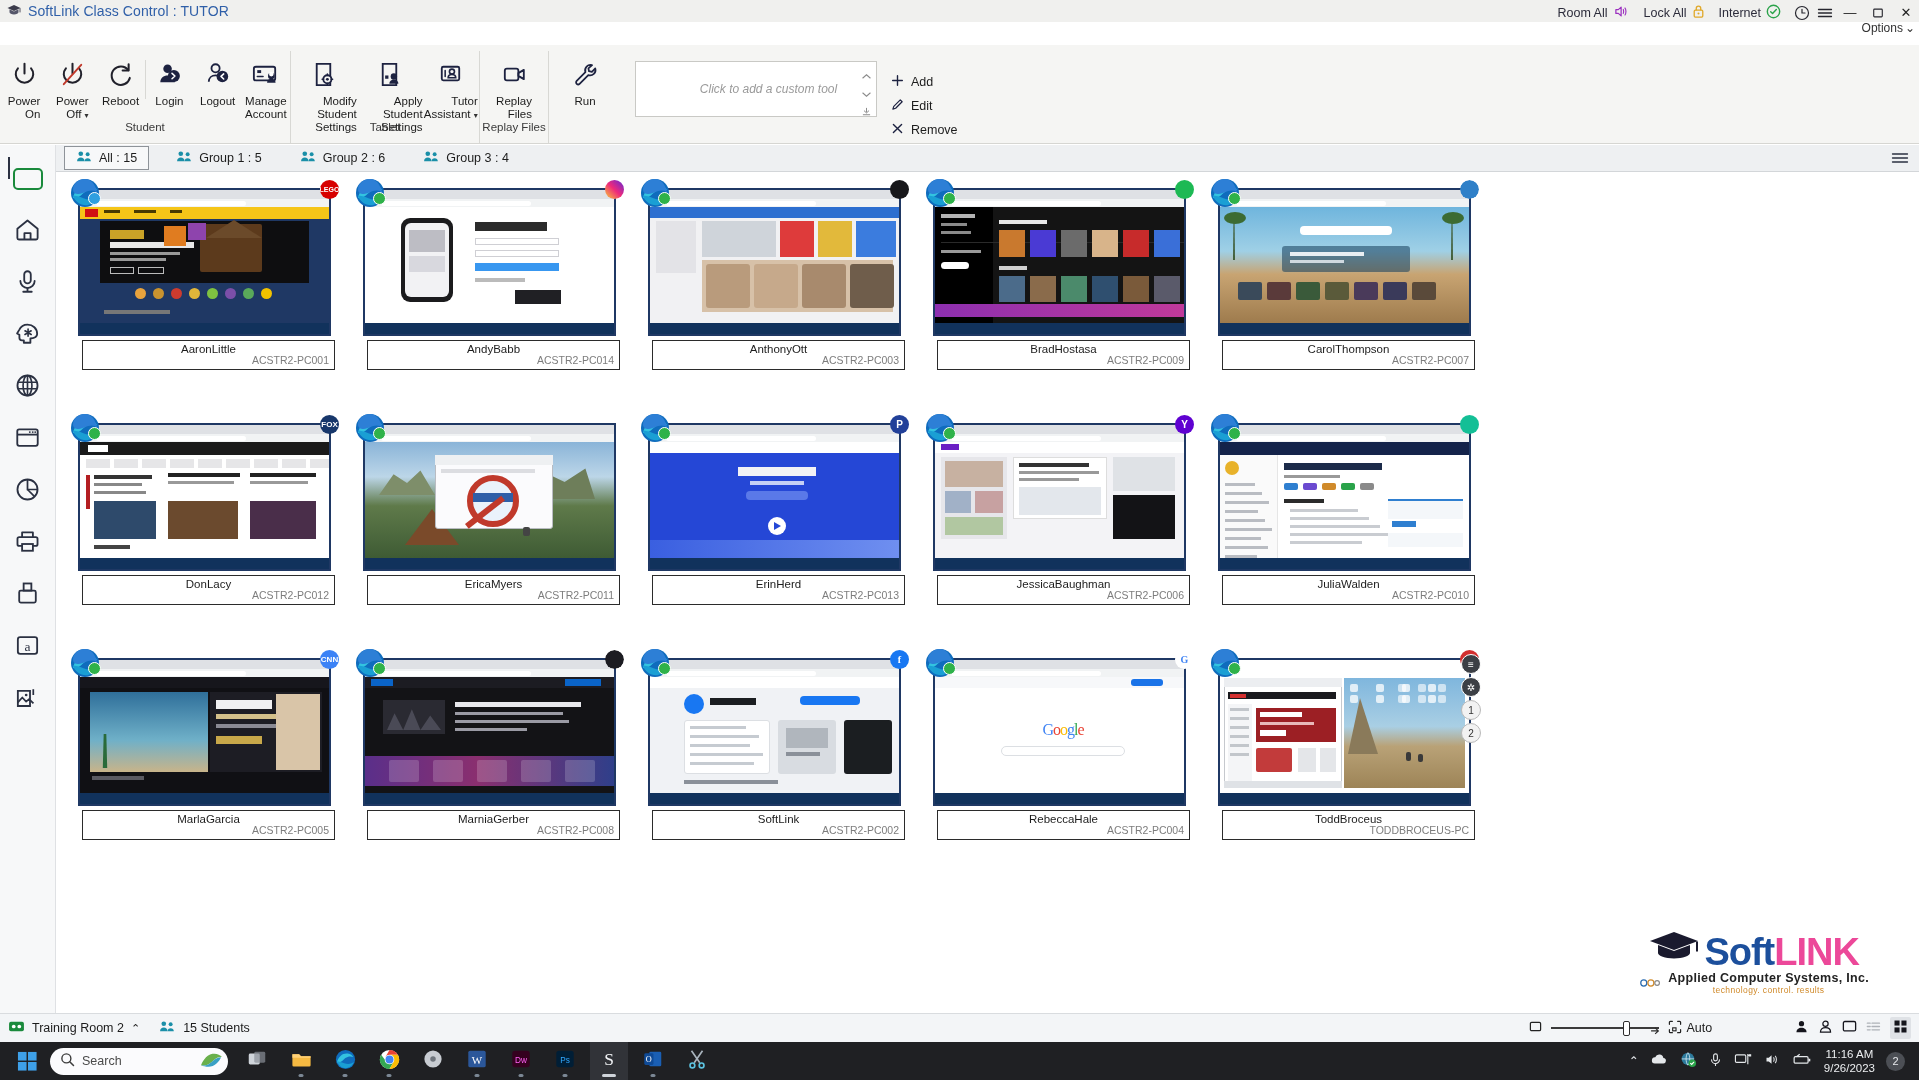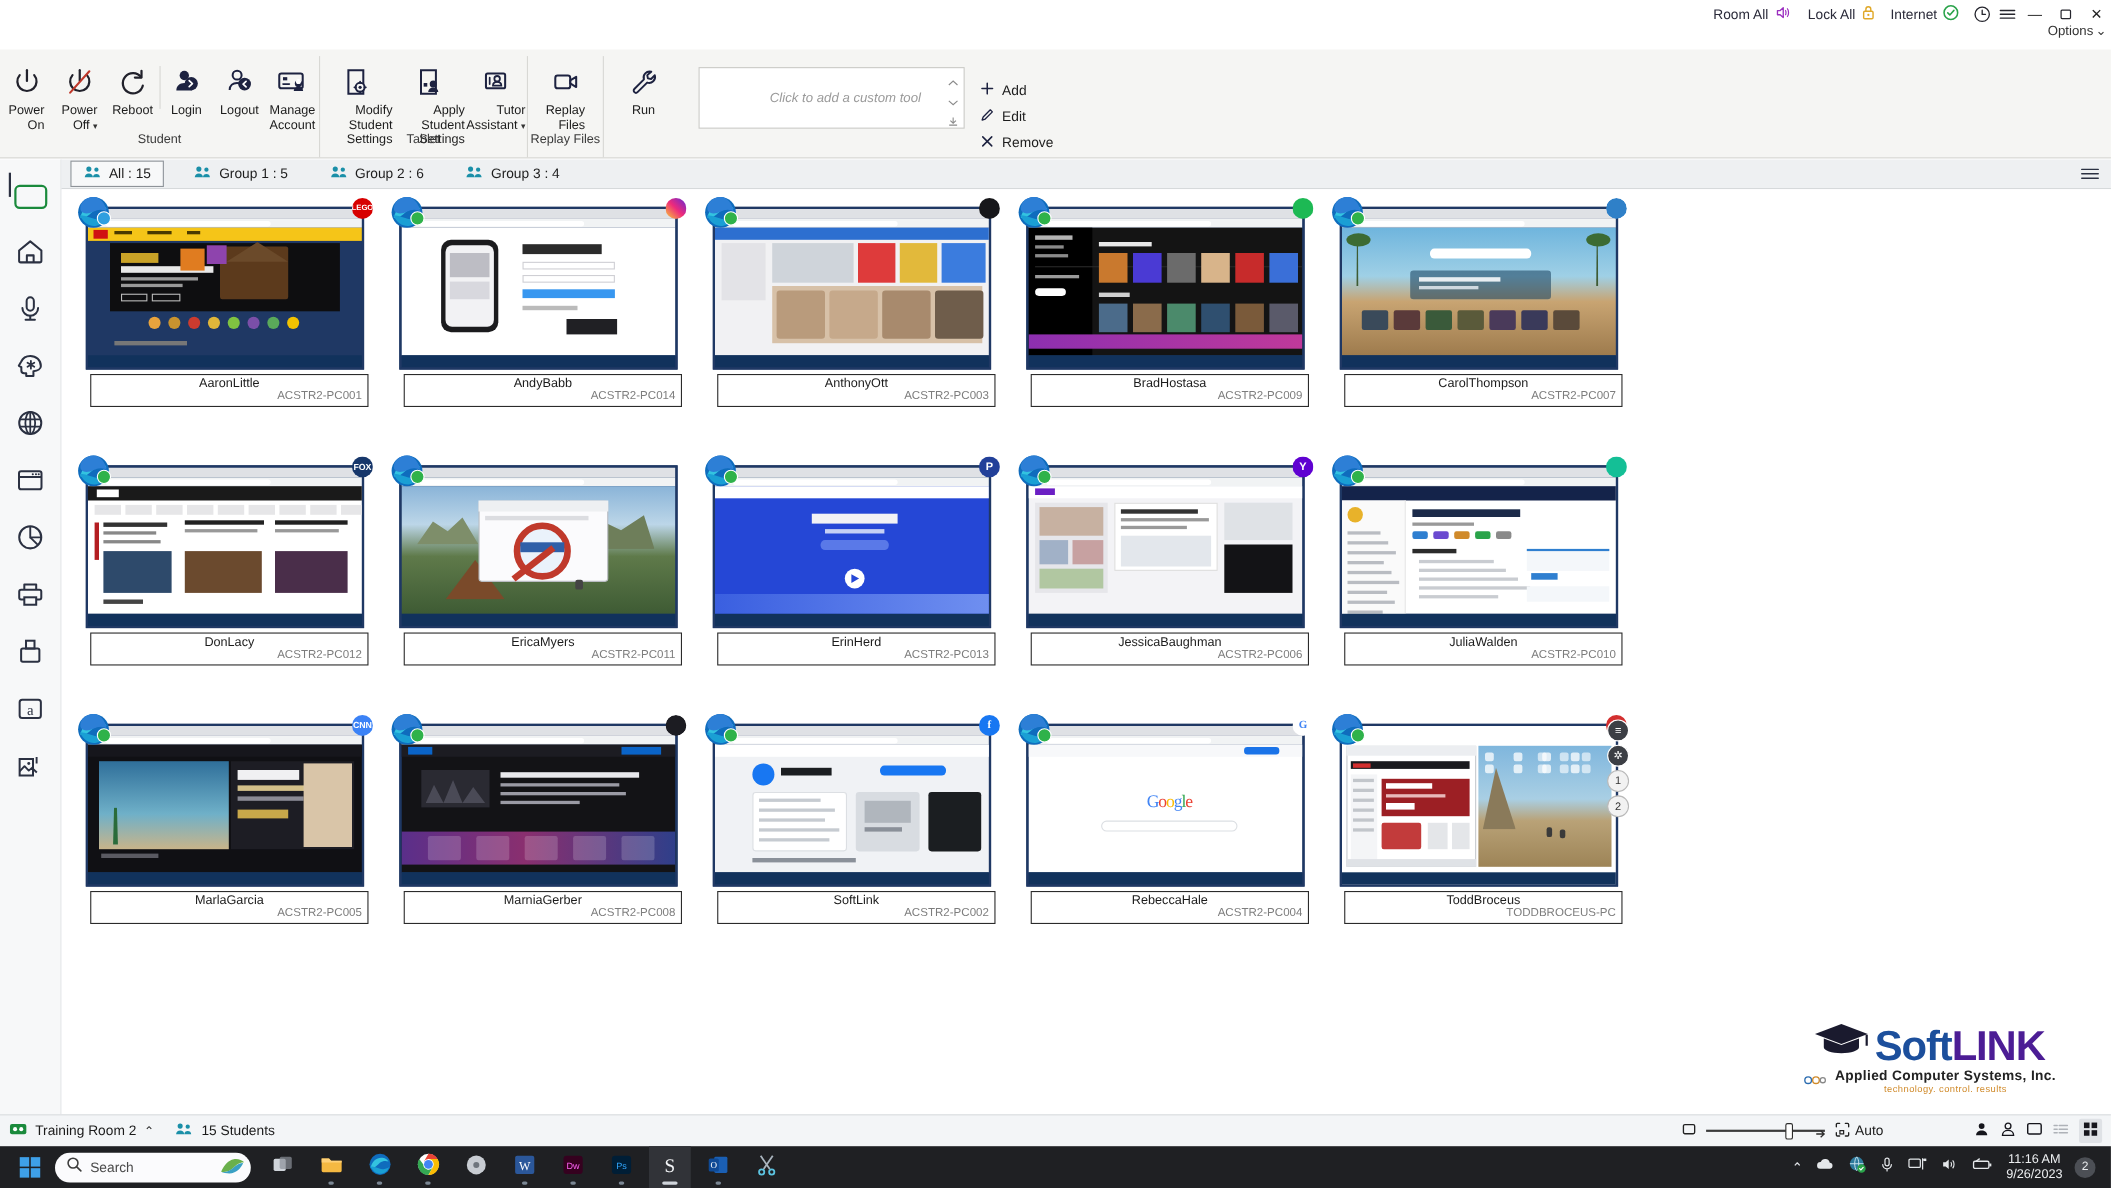--- a/index.html
+++ b/index.html
@@ -146,21 +146,21 @@
   .sb-circ {
     width: 20px; height: 20px; border-radius: 50%; background: #3c3f45; color: #fff;
     display: flex; align-items: center; justify-content: center; font-size: 10px; border: 1px solid #fff;
   }
   .sb-circ.light { background: #f2f2f2; color: #333; border: 1px solid #b9b9b9; }
 
   
   .watermark { position: absolute; right: 50px; bottom: 18px; text-align: center; }
   .wm-title { font-size: 38px; letter-spacing: -1px; }
   .wm-soft { color: #1c4f9c; font-weight: bold; }
-  .wm-link { color: #4c1d95; font-weight: bold; }
+  .wm-link { color: #ec4899; font-weight: bold; }
   .wm-sub { font-size: 12.5px; color: #222; font-weight: bold; letter-spacing: .3px; margin-top: -3px; }
   .wm-tag { font-size: 8.5px; color: #d08a2a; letter-spacing: .4px; }
 
   
   .statusbar {
     position: absolute; left: 0; right: 0; bottom: 38px; height: 29px;
     background: #f3f5f7; border-top: 1px solid #d9dcdf;
     display: flex; align-items: center; padding: 0 8px;
   }
   .st-left { display: flex; align-items: center; gap: 7px; font-size: 12.5px; color: #1b1b1b; }
@@ -191,20 +191,30 @@
   .tb-clock { text-align: center; font-size: 11.5px; color: #eceef0; line-height: 14px; }
   .tb-badge { width: 19px; height: 19px; border-radius: 50%; background: #4c4f55; color: #e7e9ec; font-size: 11px; display: flex; align-items: center; justify-content: center; }
 
   .minithumb { position: absolute; inset: 0; }
 </style>
 </head>
 <body>
 
 <div id="app">
 
+  <div class="titlebar">
+    <span class="title-logo">
+      <svg viewBox="0 0 16 16" width="16" height="16">
+        <path d="M8 2L1.5 5 8 8l6.5-3L8 2z" fill="#3a3a4a"></path>
+        <path d="M3.5 6.2v3c0 1.2 2 2.2 4.5 2.2s4.5-1 4.5-2.2v-3L8 8.6 3.5 6.2z" fill="#55566a"></path>
+        <path d="M14 5.2v4.2" stroke="#3a3a4a" stroke-width="0.9" fill="none"></path>
+      </svg>
+    </span>
+    <span class="title-text">SoftLink Class Control : TUTOR</span>
+  </div>
 
   <div class="win-right">
     <div class="wr-item">
       <span>Room All</span>
       <span>
         <svg viewBox="0 0 18 16" width="17" height="15">
           <path d="M3 6h2.6L8.6 3.3v9.4L5.6 10H3z" fill="none" stroke="#9b2fbf" stroke-width="1.3" stroke-linejoin="round"></path>
           <path d="M10.6 5.6c.9.9.9 3.9 0 4.8" fill="none" stroke="#9b2fbf" stroke-width="1.2"></path>
           <path d="M12.4 3.9c1.8 1.9 1.8 6.3 0 8.2" fill="none" stroke="#9b2fbf" stroke-width="1.2"></path>
         </svg>

